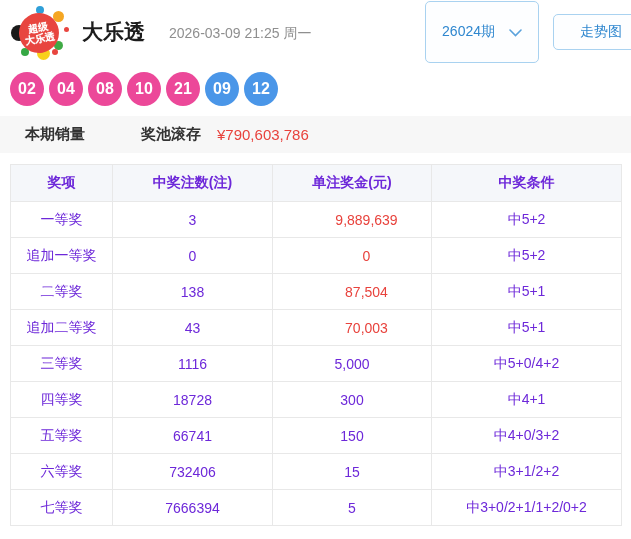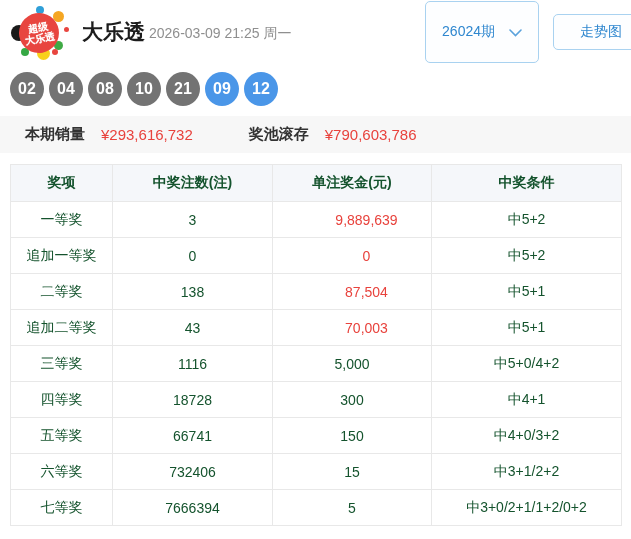--- a/index.html
+++ b/index.html
@@ -19,47 +19,47 @@
   .logo .dot-yellow { width: 13px; height: 13px; background: #f8d11c; left: 25px; bottom: -1px; }
   .logo .dot-green-b{ width: 8px;  height: 8px;  background: #36a845; left: 9px; bottom: 3px; }
   .logo .dot-red-b  { width: 6px;  height: 6px;  background: #e8453f; left: 40px; bottom: 4px; }
   .logo-main { position: absolute; left: 7px; top: 8px; width: 40px; height: 40px; background: #e8453f;
     border-radius: 50%; display: flex; flex-direction: column; align-items: center; justify-content: center;
     transform: rotate(-10deg); z-index: 2; }
   .logo-main span { color: #fff; font-weight: bold; font-size: 10px; line-height: 11px;
     text-shadow: 0 0 1px rgba(255,255,255,.6); white-space: nowrap; }
 
   .title { font-size: 21px; font-weight: bold; color: #1c1c1c; margin-left: 12px; }
-  .datetime { font-size: 14px; color: #8f8f8f; margin-left: 4px; margin-top: 3px; }
+  .datetime { font-size: 14px; color: #8f8f8f; margin-left: 24px; margin-top: 3px; }
 
   .header-controls { margin-left: auto; display: flex; gap: 14px; align-items: center; }
   .btn-outline { display: flex; align-items: center; justify-content: center; gap: 14px;
     border: 1px solid #a9d2f0; border-radius: 5px; color: #2f87cf; font-size: 14px;
     background: #fdfeff; padding: 21px 16px; cursor: pointer; white-space: nowrap; }
   .period-select { min-width: 96px; }
   .trend-btn { min-width: 86px; margin-right: -18px; padding: 8px 26px; }
 
   
   .balls { display: flex; gap: 5px; padding: 8px 0 0 10px; }
   .ball { width: 34px; height: 34px; border-radius: 50%; display: flex; align-items: center;
     justify-content: center; color: #fff; font-size: 16px; font-weight: bold; }
-  .ball.red  { background: #737373; }
+  .ball.red  { background: #ec4899; }
   .ball.blue { background: #4a96e8; }
 
   
   .sales { margin-top: 10px; background: #f7f7f7; height: 37px; display: flex; align-items: center;
     padding-left: 25px; gap: 56px; }
   .sales .pair { display: flex; align-items: center; gap: 16px; }
   .sales .lbl { font-size: 15px; font-weight: bold; color: #333; }
   .sales .val { font-size: 15px; color: #e8423c; }
 
   
   .prize-table { width: 611px; margin: 11px 10px 0 10px; border-collapse: collapse; table-layout: fixed; }
   .prize-table th, .prize-table td { border: 1px solid #e8e8e8; text-align: center;
-    font-size: 14px; color: #14532d; }
+    font-size: 14px; color: #6d28d9; }
   .prize-table th { background: #f5f7fa; height: 37px; font-weight: bold; }
   .prize-table td { height: 36px; background: #fff; }
   .col-name { width: 102px; }
   .col-count { width: 160px; }
   .col-prize { width: 159px; }
   .col-cond  { width: 190px; }
   td.red { color: #e8423c; padding-left: 29px; }
 
   .chev { display: inline-block; }
 </style>
@@ -104,21 +104,20 @@
   <span class="ball red">08</span>
   <span class="ball red">10</span>
   <span class="ball red">21</span>
   <span class="ball blue">09</span>
   <span class="ball blue">12</span>
 </div>
 
 <div class="sales">
   <div class="pair">
     <span class="lbl">本期销量</span>
-    <span class="val">¥293,616,732</span>
   </div>
   <div class="pair">
     <span class="lbl">奖池滚存</span>
     <span class="val">¥790,603,786</span>
   </div>
 </div>
 
 <table class="prize-table">
   <thead>
     <tr>

